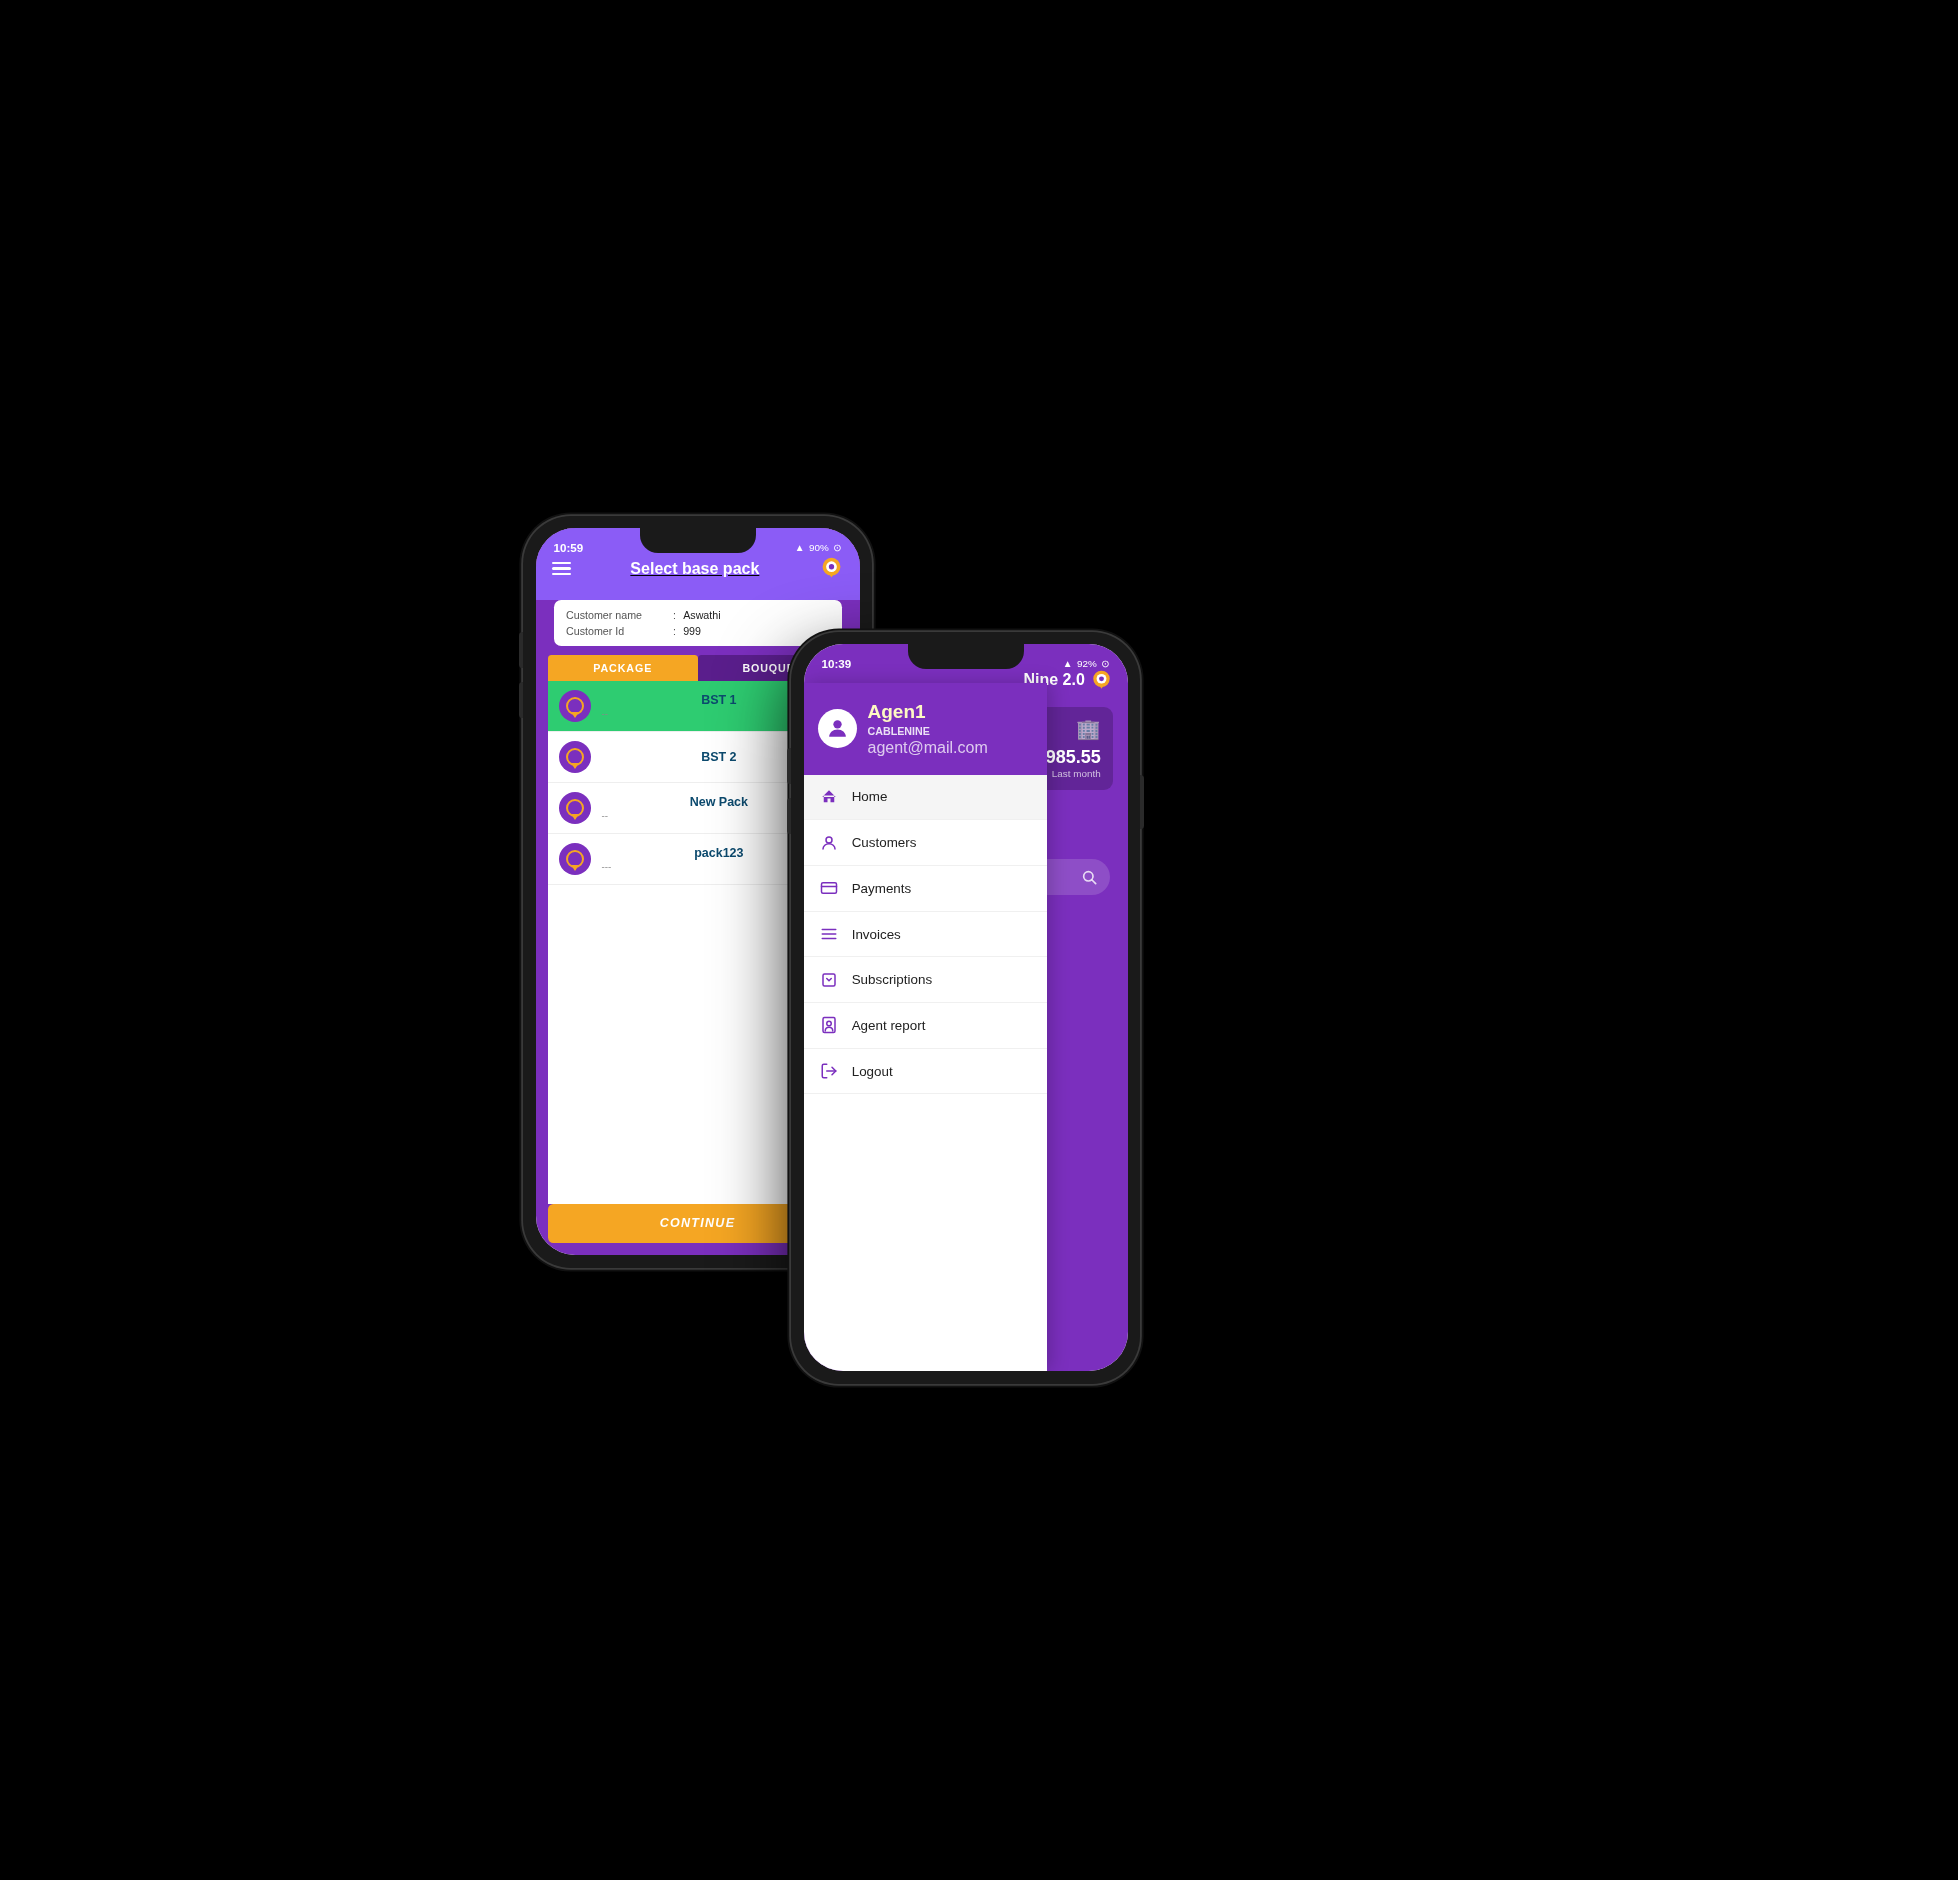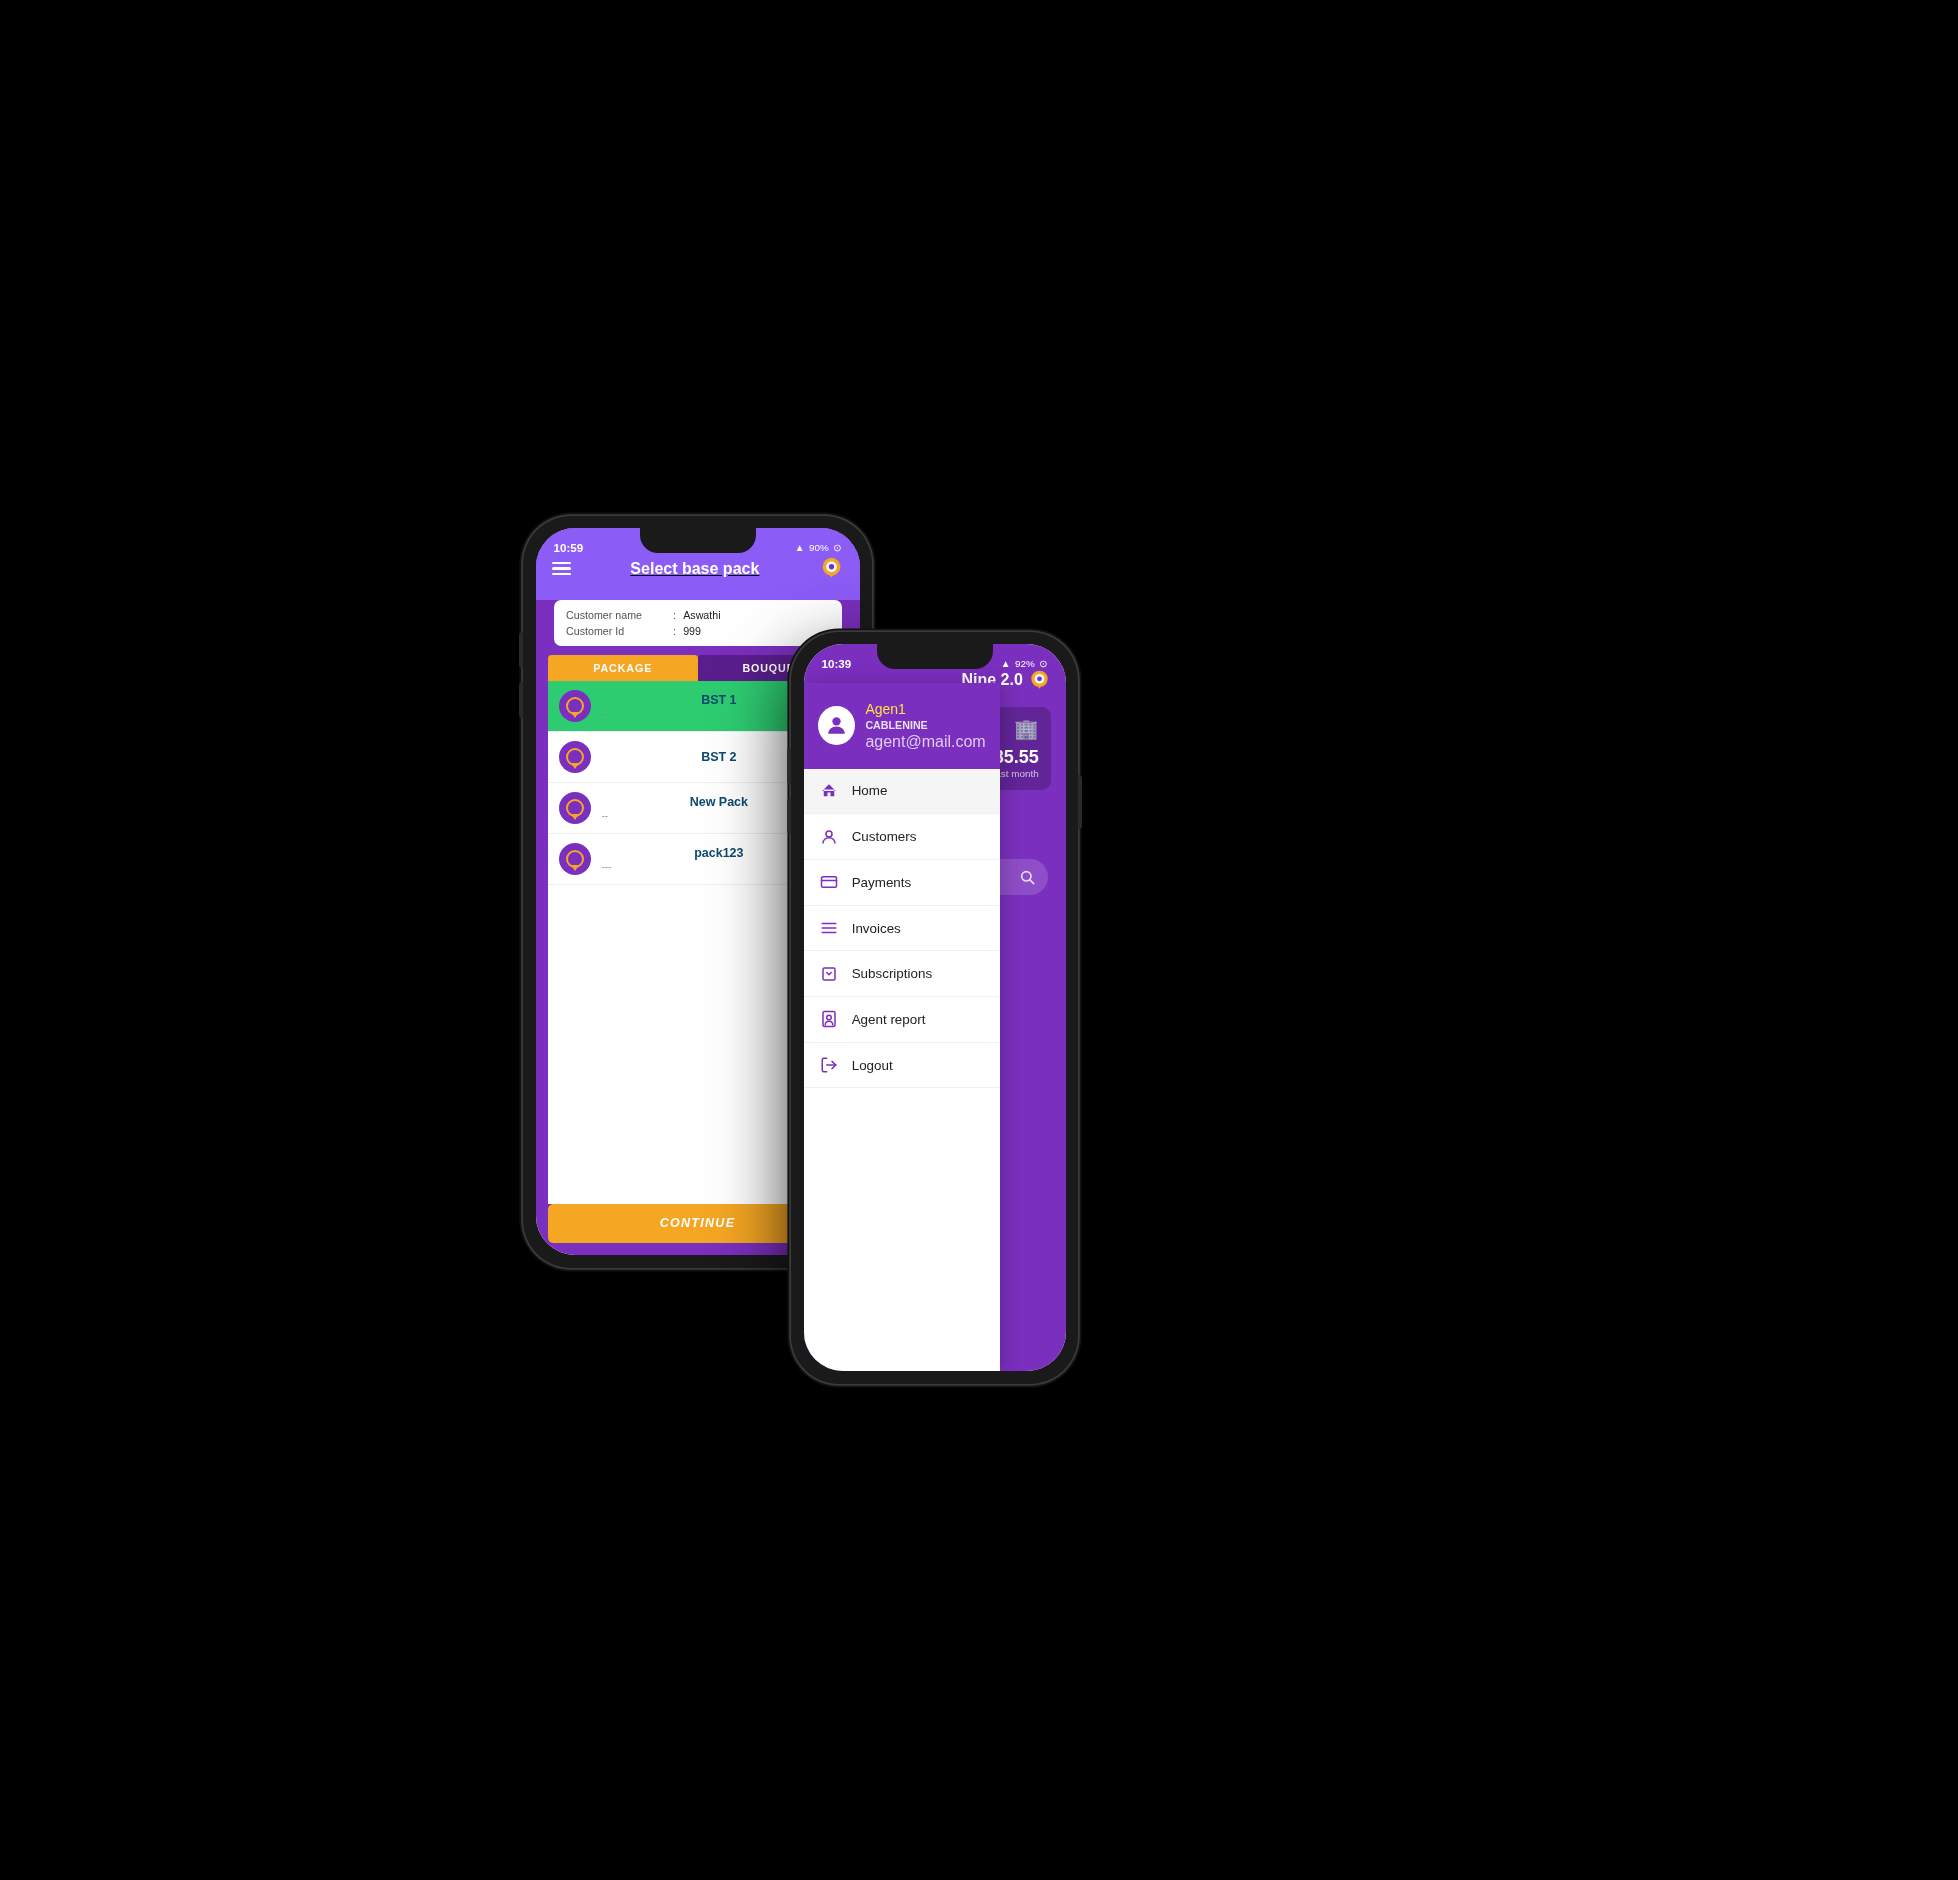--- a/index.html
+++ b/index.html
@@ -53,21 +53,21 @@
     .phone-back {
       width: 349px;
       height: 752px;
       top: 45px;
       left: 36px;
       z-index: 1;
     }
 
     
     .phone-front {
-      width: 287px;
+      width: 349px;
       height: 752px;
       top: 161px;
       left: 304px;
       z-index: 2;
     }
 
     
     .status-bar {
       position: absolute;
       top: 0; left: 0; right: 0;
@@ -425,23 +425,23 @@
       overflow: hidden;
     }
 
     .drawer-user-info {
       display: flex;
       flex-direction: column;
       gap: 1.8px;
     }
 
     .drawer-username {
-      font-size: 14px;
-      font-weight: 400;
-      color: #fde047;
+      font-size: 19px;
+      font-weight: 700;
+      color: #fef9c3;
     }
 
     .drawer-company {
       font-size: 10.7px;
       color: rgba(255,255,255,0.85);
       font-weight: 600;
     }
 
     .drawer-email {
       font-size: 16px;

